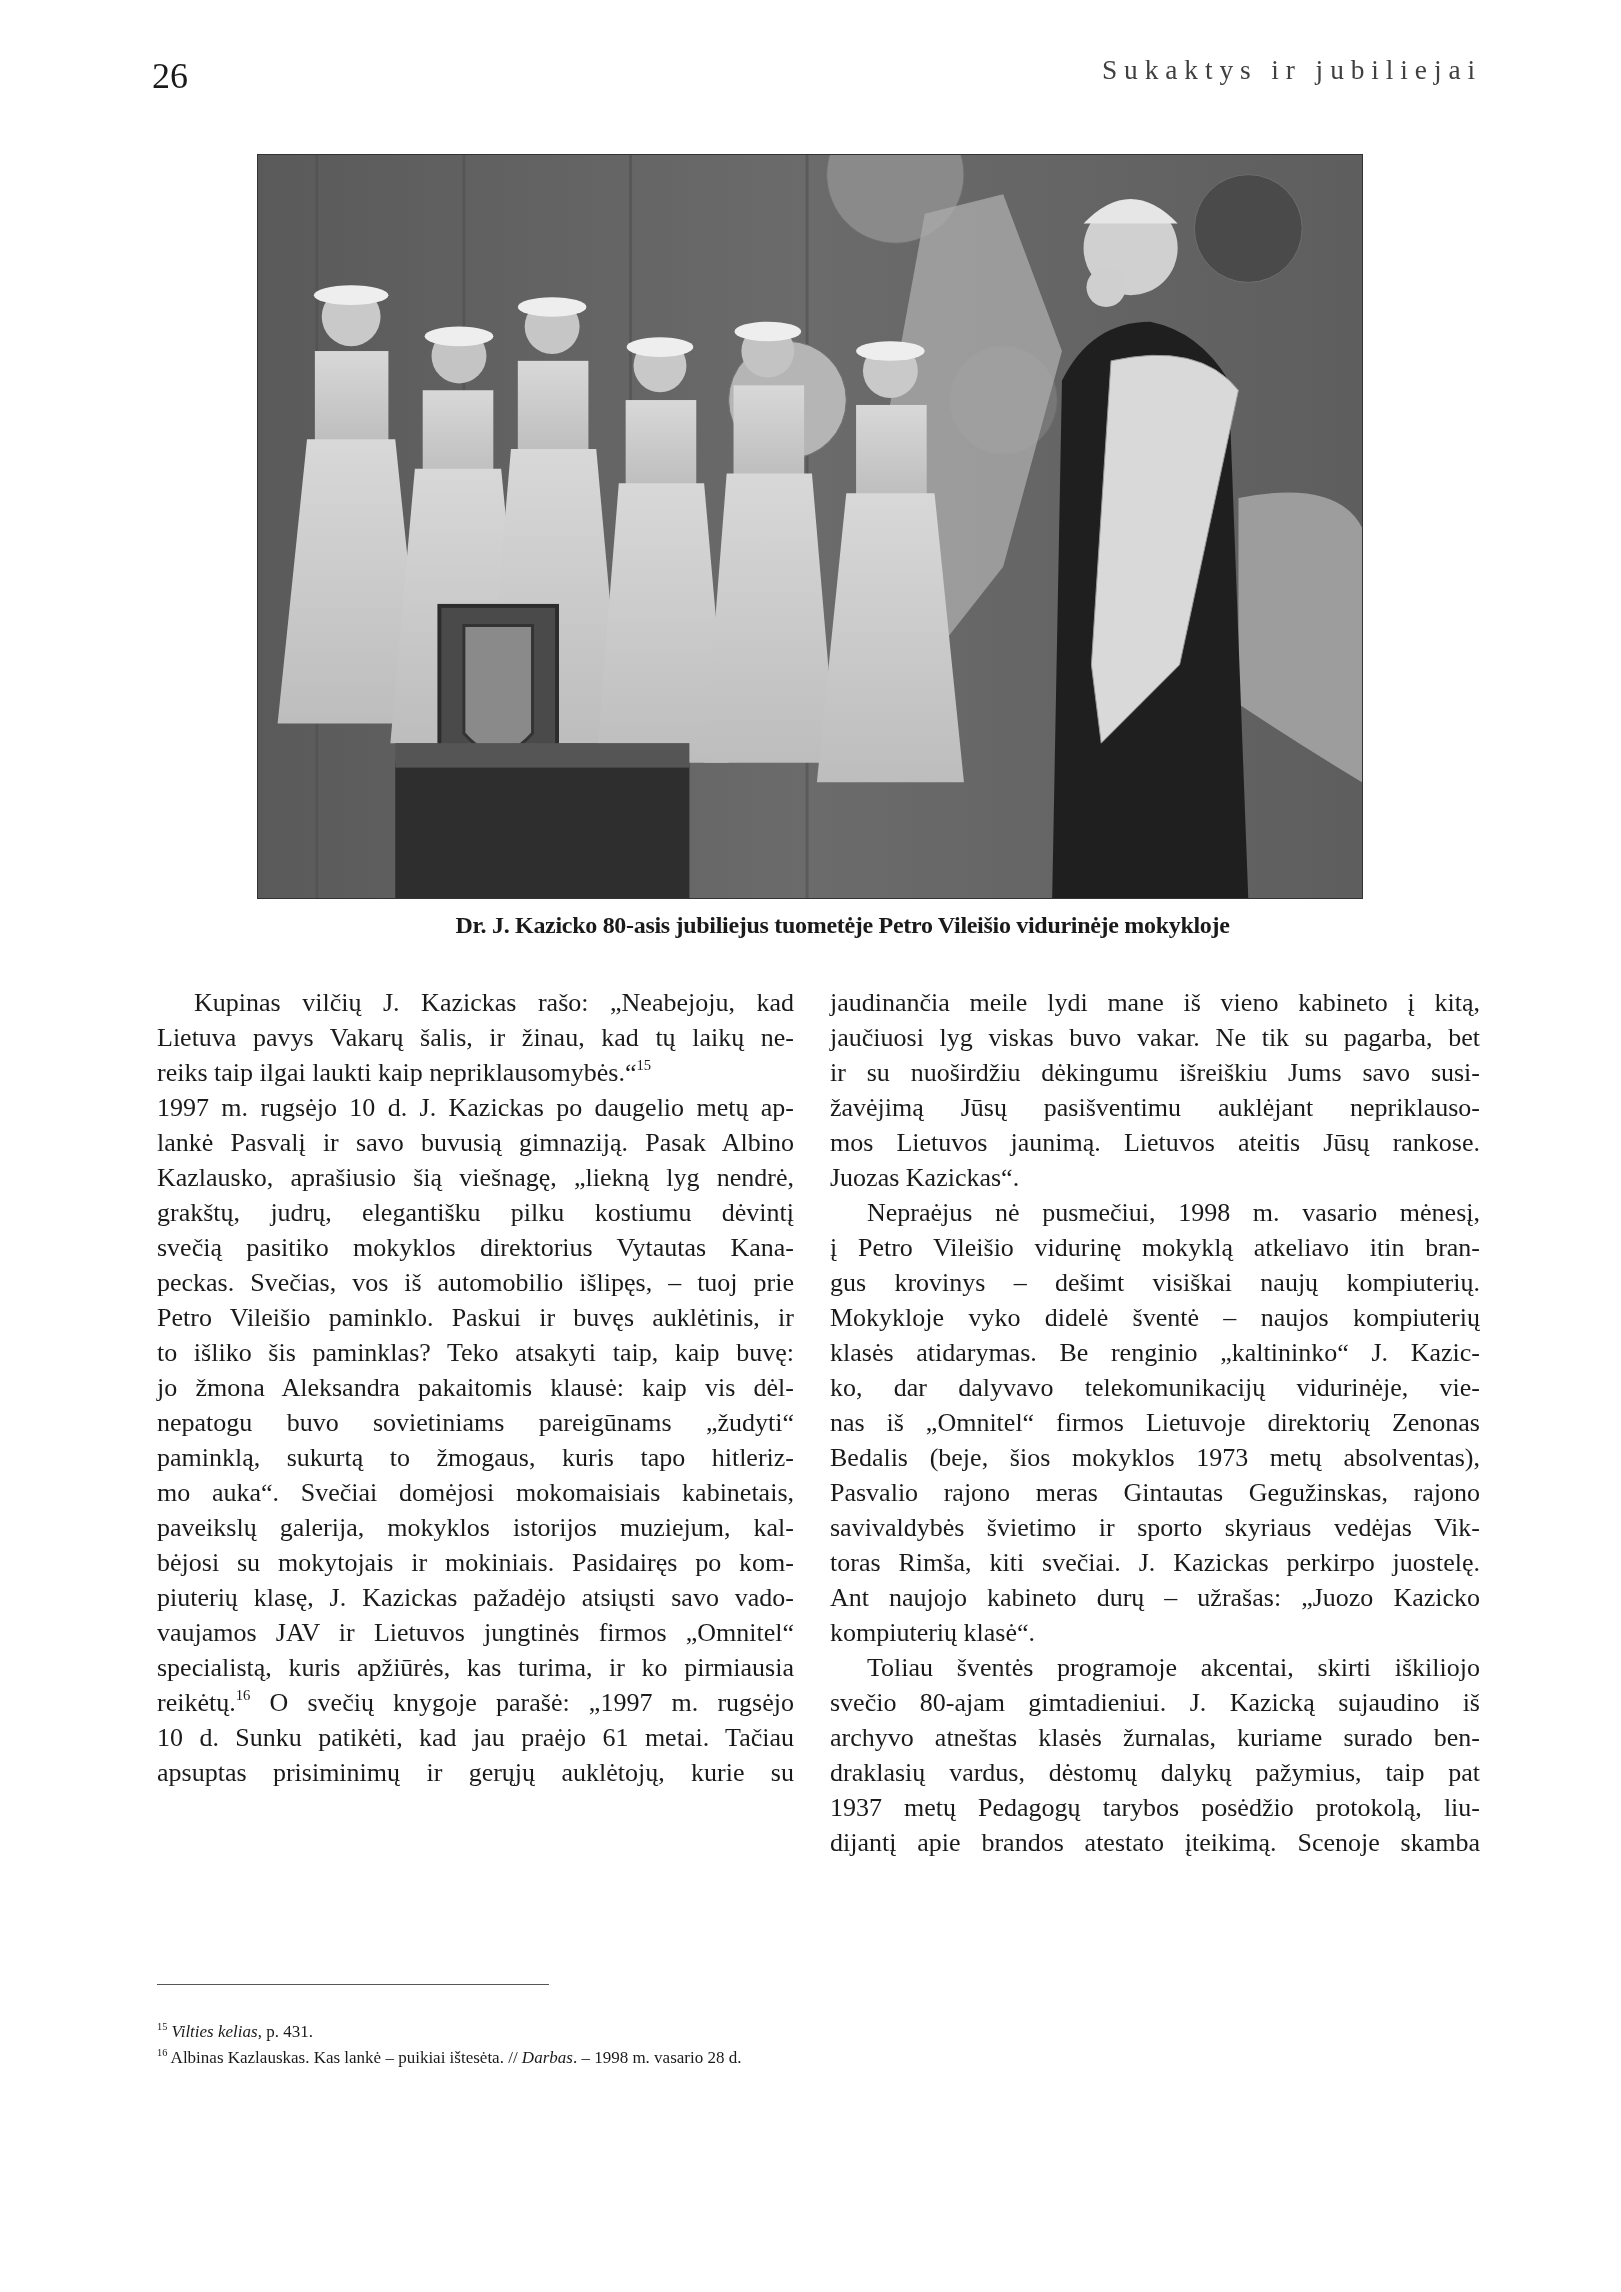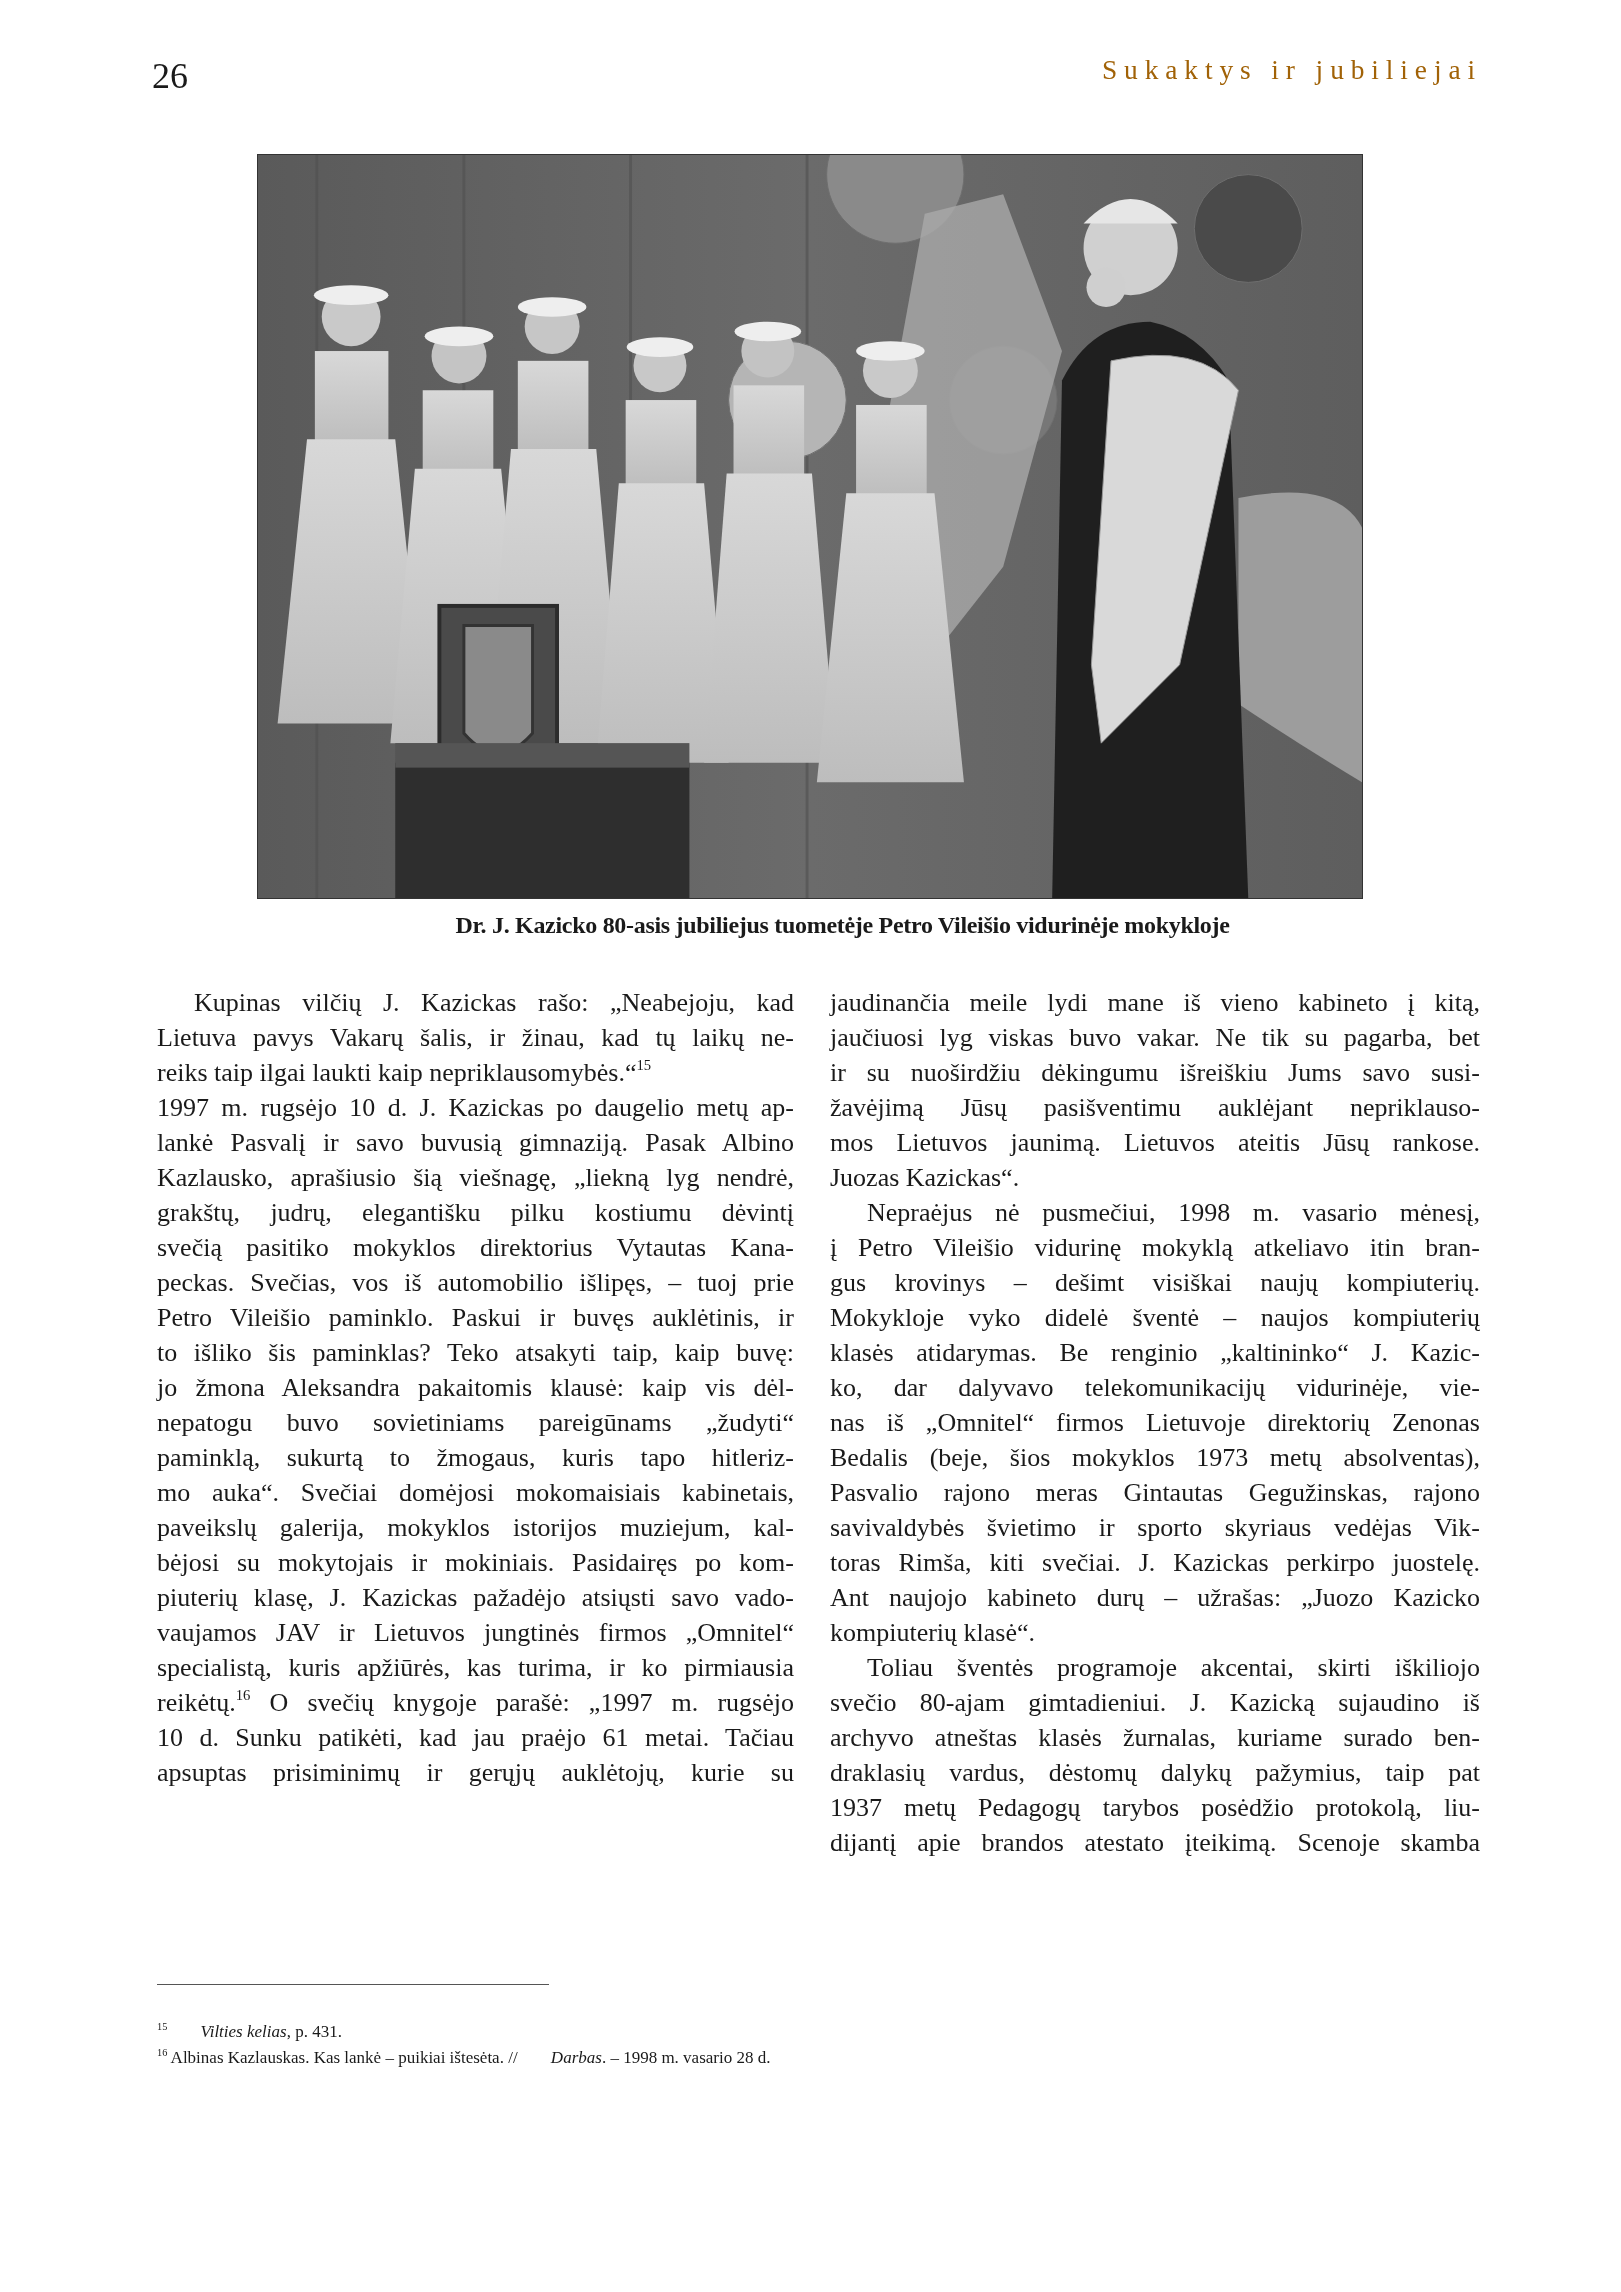--- a/index.html
+++ b/index.html
@@ -1,36 +1,36 @@
 <!DOCTYPE html>
 <html><head>
 <meta charset="utf-8">
 <style>
   html, body { margin: 0; padding: 0; background: #ffffff; }
   body { width: 1621px; height: 2293px; position: relative; overflow: hidden;
          font-family: "Liberation Serif", "DejaVu Serif", serif; color: #1a1a1a; }
   .page-number { position: absolute; left: 152px; top: 55px; font-size: 36px; }
-  .running-head { position: absolute; right: 139px; top: 55px; font-size: 27.4px; letter-spacing: 6.9px; color: #a16207; }
+  .running-head { position: absolute; right: 139px; top: 55px; font-size: 27.4px; letter-spacing: 6.9px; color: #404040; }
   .photo { position: absolute; left: 257px; top: 154px; width: 1104px; height: 743px;
            background: #6e6e6e; overflow: hidden; border: 1px solid #333; }
   .photo svg { display: block; width: 100%; height: 100%; }
   .caption { position: absolute; left: 0; width: 1621px; top: 912px; text-align: center;
              font-weight: bold; font-size: 24px; letter-spacing: -0.3px; padding-left: 32px; }
   .col { position: absolute; top: 985px; width: 637px; font-size: 26px; line-height: 35px; }
   .col.left { left: 157px; }
   .col.right { left: 830px; width: 650px; }
   .ln { display: block; white-space: nowrap; text-align: justify; text-align-last: justify; height: 35px; overflow: visible; }
   .ln.last { text-align-last: left; }
   .ln.indent { text-indent: 37px; }
   .heading { font-weight: bold; font-size: 26px; display: block; margin-top: 30px; margin-bottom: 5.9px; line-height: 34px; }
   sup { font-size: 14.7px; line-height: 0; vertical-align: 10.8px; }
   .footnote-rule { position: absolute; left: 157px; top: 1984px; width: 392px; height: 0; border-top: 1.5px solid #555; }
   .footnotes { position: absolute; left: 157px; top: 2019px; font-size: 17px; line-height: 25.5px; }
   .footnotes sup { font-size: 10.3px; vertical-align: 6.9px; }
-  .footnotes i { font-style: italic; margin-left: 29px; }
+  .footnotes i { font-style: italic; }
 </style>
 </head>
 <body>
 
 <div class="page-number">26</div>
 <div class="running-head">Sukaktys ir jubiliejai</div>
 
 <div class="photo">
   <svg viewBox="0 0 1126 758" preserveAspectRatio="none">
     <defs>

